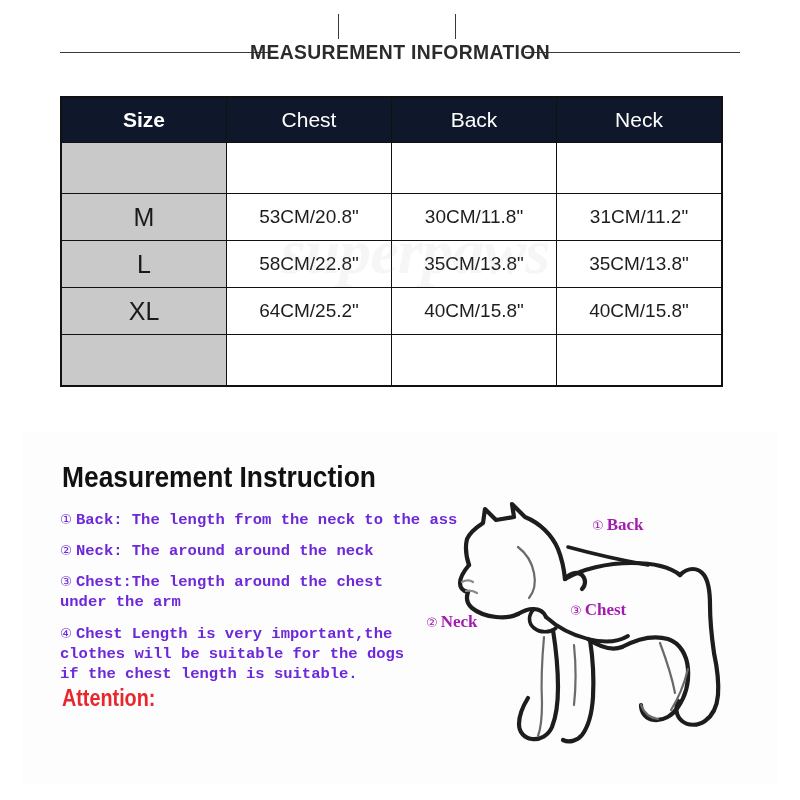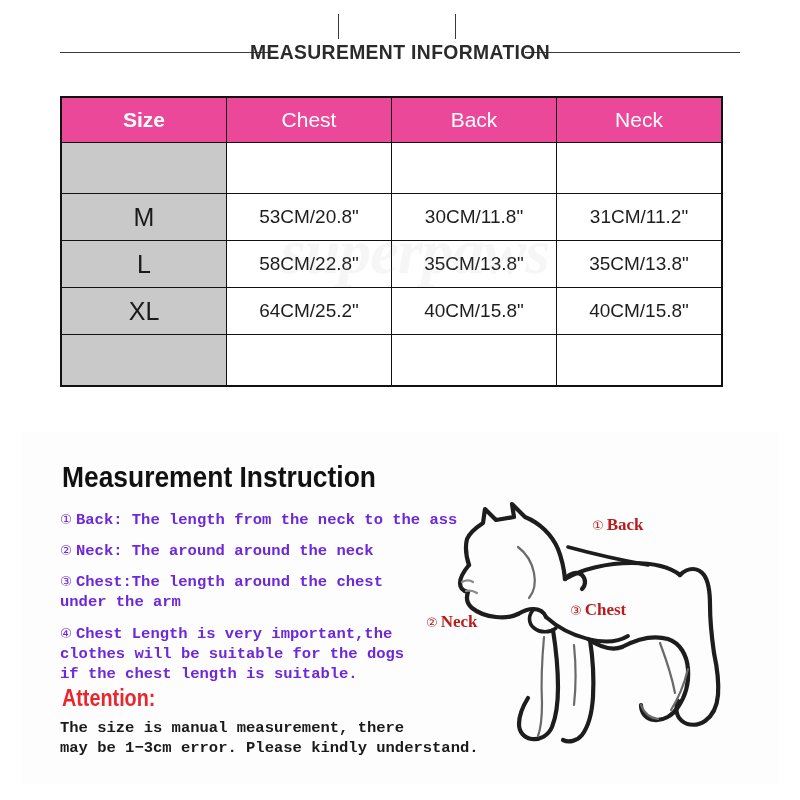--- a/index.html
+++ b/index.html
@@ -76,21 +76,21 @@
     border-collapse: collapse;
     width: 100%;
     table-layout: fixed;
   }
   table.sizes td, table.sizes th {
     border: 1px solid #111;
     padding: 0;
     margin: 0;
   }
   .hdr td {
-    background: #ec4899;
+    background: #0f172a;
     color: #ffffff;
     height: 44px;
     font-size: 21px;
     font-weight: 400;
     text-align: center;
     vertical-align: middle;
     border-color: #969696;
   }
   .hdr td.size-h {
     font-weight: 700;
@@ -211,21 +211,21 @@
     top: 55px;
     width: 330px;
     height: 290px;
   }
   .dog svg { display: block; }
   .dog-label {
     position: absolute;
     font-family: "Liberation Serif", serif;
     font-weight: 700;
     font-size: 17px;
-    color: #b91c1c;
+    color: #a21caf;
     white-space: nowrap;
   }
   .dog-label .circnum {
     font-family: "DejaVu Sans", sans-serif;
     font-weight: 400;
     font-size: 13px;
     margin-right: 3px;
   }
   .lbl-back  { left: 170px; top: 28px; }
   .lbl-neck  { left: 4px;   top: 125px; }
@@ -295,22 +295,20 @@
     <span class="item"><span class="num">①</span><span class="item-body">Back: The length from the neck to the ass</span></span>
     <span class="item"><span class="num">②</span><span class="item-body">Neck: The around around the neck</span></span>
     <span class="item"><span class="num">③</span><span class="item-body">Chest:The length around the chest
         under the arm</span></span>
     <span class="item"><span class="num">④</span><span class="item-body">Chest Length is very important,the
  clothes will be suitable for the dogs
  if the chest length is suitable.</span></span>
   </div>
 
   <div class="attention">Attention:</div>
-  <div class="attn-body">The size is manual measurement, there
-may be 1−3cm error. Please kindly understand.</div>
 
   <div class="dog">
     <svg width="330" height="290" viewBox="0 0 330 290">
       <g fill="none" stroke="#1d1d1d" stroke-width="4.2" stroke-linecap="round" stroke-linejoin="round">
 
         <path d="M47,78 C44,69 43,60 45,52 C48,45 55,40 61,36
                  L63,22 L74,33 L92,30 L90,17 L103,30
                  C118,36 130,48 136,62
                  C140,72 142,82 143,92"></path>
 

